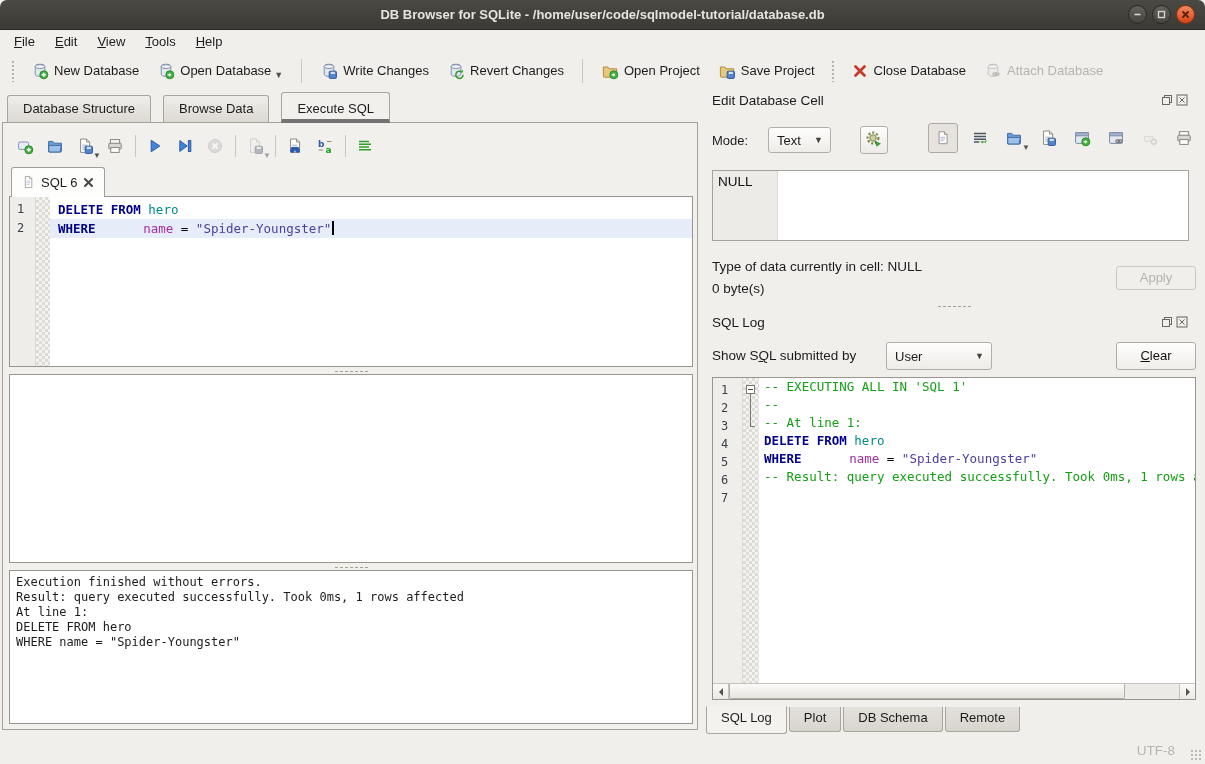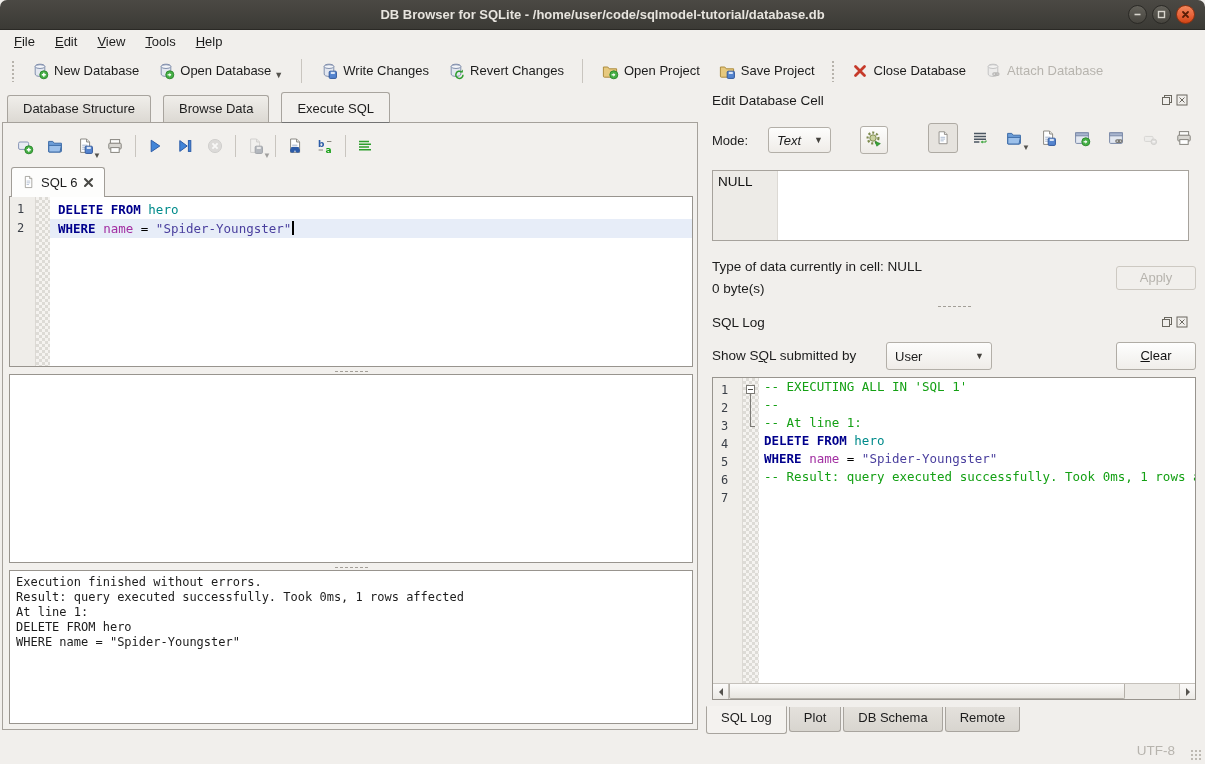--- a/index.html
+++ b/index.html
@@ -30,21 +30,21 @@
     font-family:"Liberation Sans",sans-serif;font-size:13px;color:#1c1c1c;}
   .tbtn .ticon{width:18px;height:18px;display:inline-flex;}
   .tbtn.disabled{color:#b7b4ae;}
   .tbtn.disabled .ticon{opacity:.45;filter:grayscale(85%);}
   .caret{font-size:9px;color:#55534e;align-self:flex-end;margin-left:-2px;}
 
   
   .main-tabs{position:absolute;left:2px;top:88px;width:696px;height:35px;display:flex;align-items:flex-end;padding-left:5px;border-bottom:1px solid #a5a19b;}
   .mtab{height:27px;padding:5px 15px 0;background:linear-gradient(#f0eeea,#dcd9d3);border:1px solid #a8a49e;border-bottom:none;
     border-radius:3px 3px 0 0;margin-right:12px;font-size:13px;}
-  .mtab.active{height:31px;padding-top:8px;background:#f2f0ed;position:relative;z-index:3;margin-bottom:-1px;border-bottom:1px solid #737373;}
+  .mtab.active{height:31px;padding-top:8px;background:#f2f0ed;position:relative;z-index:3;margin-bottom:-1px;border-bottom:4px solid #737373;}
   .left-panel{position:absolute;left:2px;top:123px;width:696px;height:607px;border:1px solid #a5a19b;border-top:none;background:#f2f0ed;}
 
   .sql-toolbar{position:absolute;left:10px;top:10px;height:26px;display:flex;align-items:center;}
   .sicon{width:24px;height:24px;display:inline-flex;align-items:center;justify-content:center;margin-right:6px;position:relative;}
   .sicon.disabled{opacity:.5;filter:grayscale(80%);}
   .sicon .mini-caret{position:absolute;right:-4px;bottom:-2px;font-size:8px;color:#55534e;}
   .vsep{width:1px;height:22px;background:#c9c5bf;margin:0 7px 0 2px;}
 
   .subtab-row{position:absolute;left:8px;top:44px;height:30px;display:flex;align-items:flex-end;}
   .subtab{height:30px;display:flex;align-items:center;gap:6px;padding:0 10px;background:#fdfdfc;border:1px solid #a19d97;border-bottom:none;
@@ -57,21 +57,21 @@
   .foldmargin{width:14px;background-color:#f5f3f0;
     background-image:linear-gradient(45deg,#dddbd6 25%,transparent 25%,transparent 75%,#dddbd6 75%),linear-gradient(45deg,#dddbd6 25%,transparent 25%,transparent 75%,#dddbd6 75%);
     background-size:6px 6px;background-position:0 0,3px 3px;}
   .code{flex:1;padding-top:3px;overflow:hidden;}
   .ed-row{height:19px;line-height:19px;padding-left:8px;white-space:pre;}
   .ed-row.current{background:var(--curline,#e7edf8);}
   .cursor-bar{display:inline-block;width:2px;height:14px;background:#000;vertical-align:-2px;margin-left:1px;}
 
   .tk-kw{color:var(--kw,#00008c);font-weight:bold;}
   .tk-id{color:var(--id,#008b8b);font-weight:normal;}
-  .tk-fd{color:var(--fd,#a22ea2);}
+  .tk-fd{color:var(--fd,#a22ea2);margin-left:40px;}
   .tk-str{color:var(--str,#4a3f9e);}
   .tk-cm{color:var(--cm,#14a014);}
   .tk-pl{color:#000;}
 
   .splitter{position:absolute;left:6px;width:684px;height:6px;display:flex;align-items:center;justify-content:center;}
   .splitter .dots{width:34px;height:3px;background-image:radial-gradient(#a39f98 35%,transparent 45%);background-size:5px 3px;}
 
   .results{position:absolute;left:6px;top:251px;width:684px;height:189px;border:1px solid #98948e;background:#fff;}
   .messages{position:absolute;left:6px;top:447px;width:684px;height:154px;border:1px solid #98948e;background:#fff;
     font-family:"DejaVu Sans Mono",monospace;font-size:12px;padding:4px 6px;overflow:hidden;}
@@ -80,21 +80,21 @@
   
   .dock-header{position:absolute;left:712px;width:484px;height:16px;font-size:13.5px;color:#1a1a1a;}
   .dock-icons{position:absolute;right:8px;top:1px;display:flex;gap:3px;}
   .dock-icons span{display:inline-flex;}
 
   .mode-row{position:absolute;left:712px;top:126px;width:484px;height:30px;}
   .mode-label{position:absolute;left:0;top:7px;}
   .combo{position:absolute;background:linear-gradient(#fdfdfc,#efece8);border:1px solid #b3afa8;border-radius:3px;
     display:flex;align-items:center;padding:0 8px;font-size:13px;}
   .combo .combo-arrow{position:absolute;right:7px;font-size:9px;color:#44423d;}
-  .mode-combo{left:56px;top:1px;width:63px;height:26px;font-style:italic;}
+  .mode-combo{left:56px;top:1px;width:63px;height:26px;}
   .gear-btn{position:absolute;left:148px;top:0;width:28px;height:28px;background:linear-gradient(#fdfdfc,#eeebe7);
     border:1px solid #b3afa8;border-radius:3px;display:flex;align-items:center;justify-content:center;}
   .cell-toolbar{position:absolute;right:0;top:-3px;display:flex;align-items:center;gap:10px;}
   .cicon{width:24px;height:24px;display:inline-flex;align-items:center;justify-content:center;position:relative;}
   .cicon.pressed{width:30px;height:30px;background:#e6e3de;border:1px solid #aeaaa3;border-radius:3px;}
   .cicon.disabled{opacity:.55;filter:grayscale(70%);}
   .cicon .mini-caret{position:absolute;right:-4px;bottom:-2px;font-size:8px;color:#55534e;}
 
   .cell-box{position:absolute;left:712px;top:170px;width:477px;height:71px;border:1px solid #a6a29c;background:#fff;display:flex;}
   .cell-gutter{width:65px;background:#edebe7;border-right:1px solid #dcd9d4;padding:3px 0 0 5px;font-size:13.5px;color:#111;}

